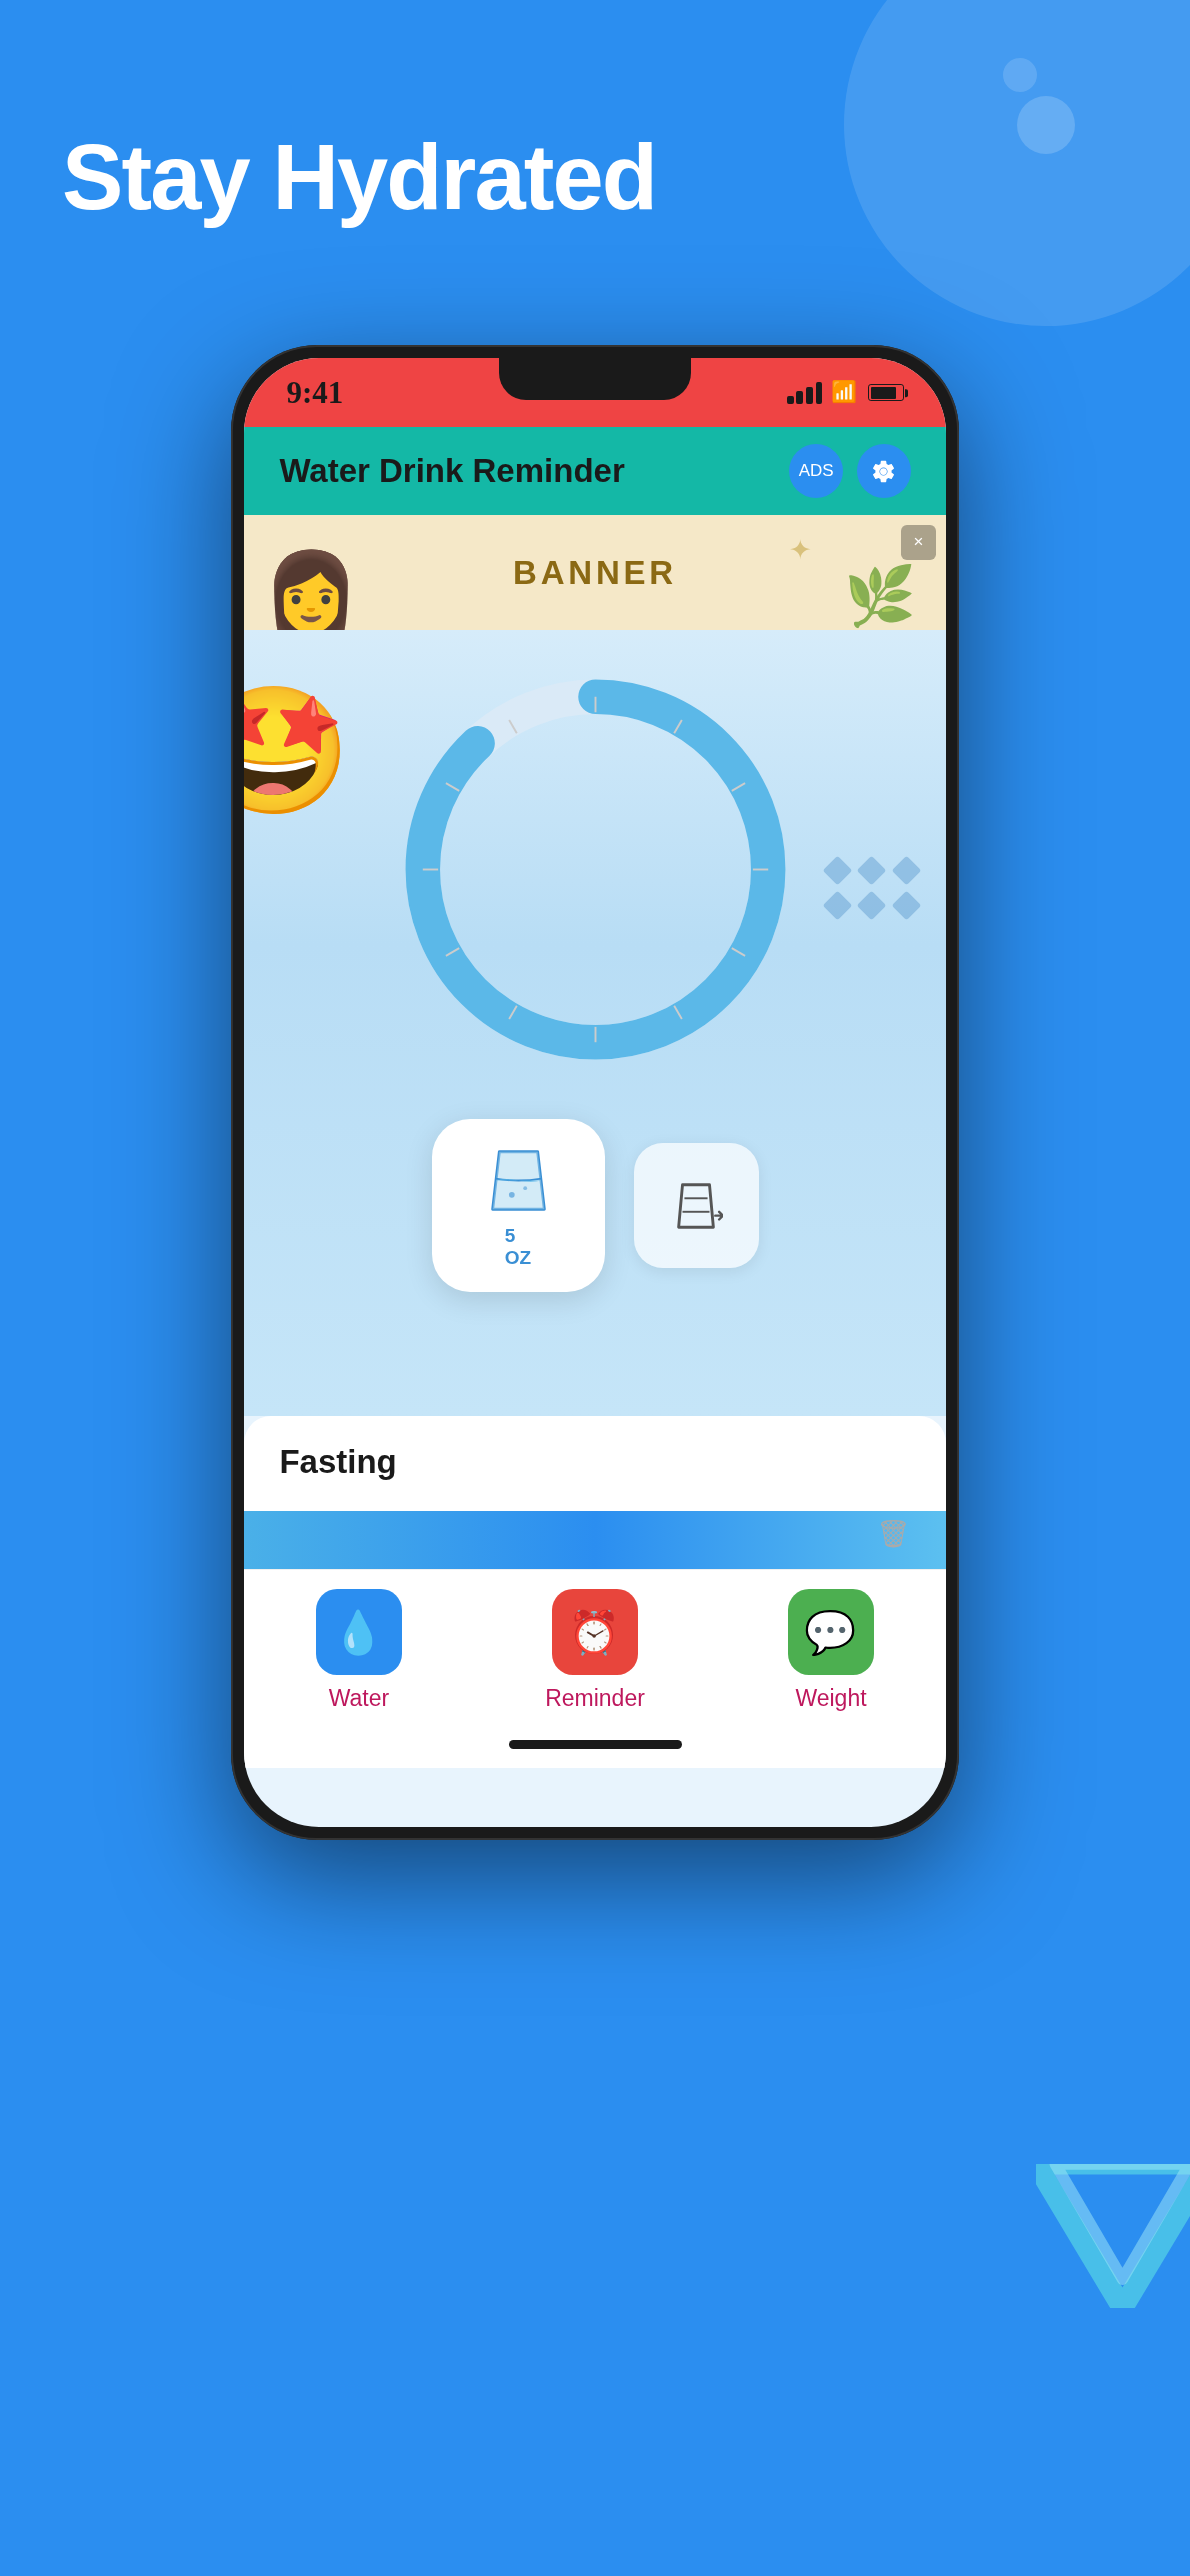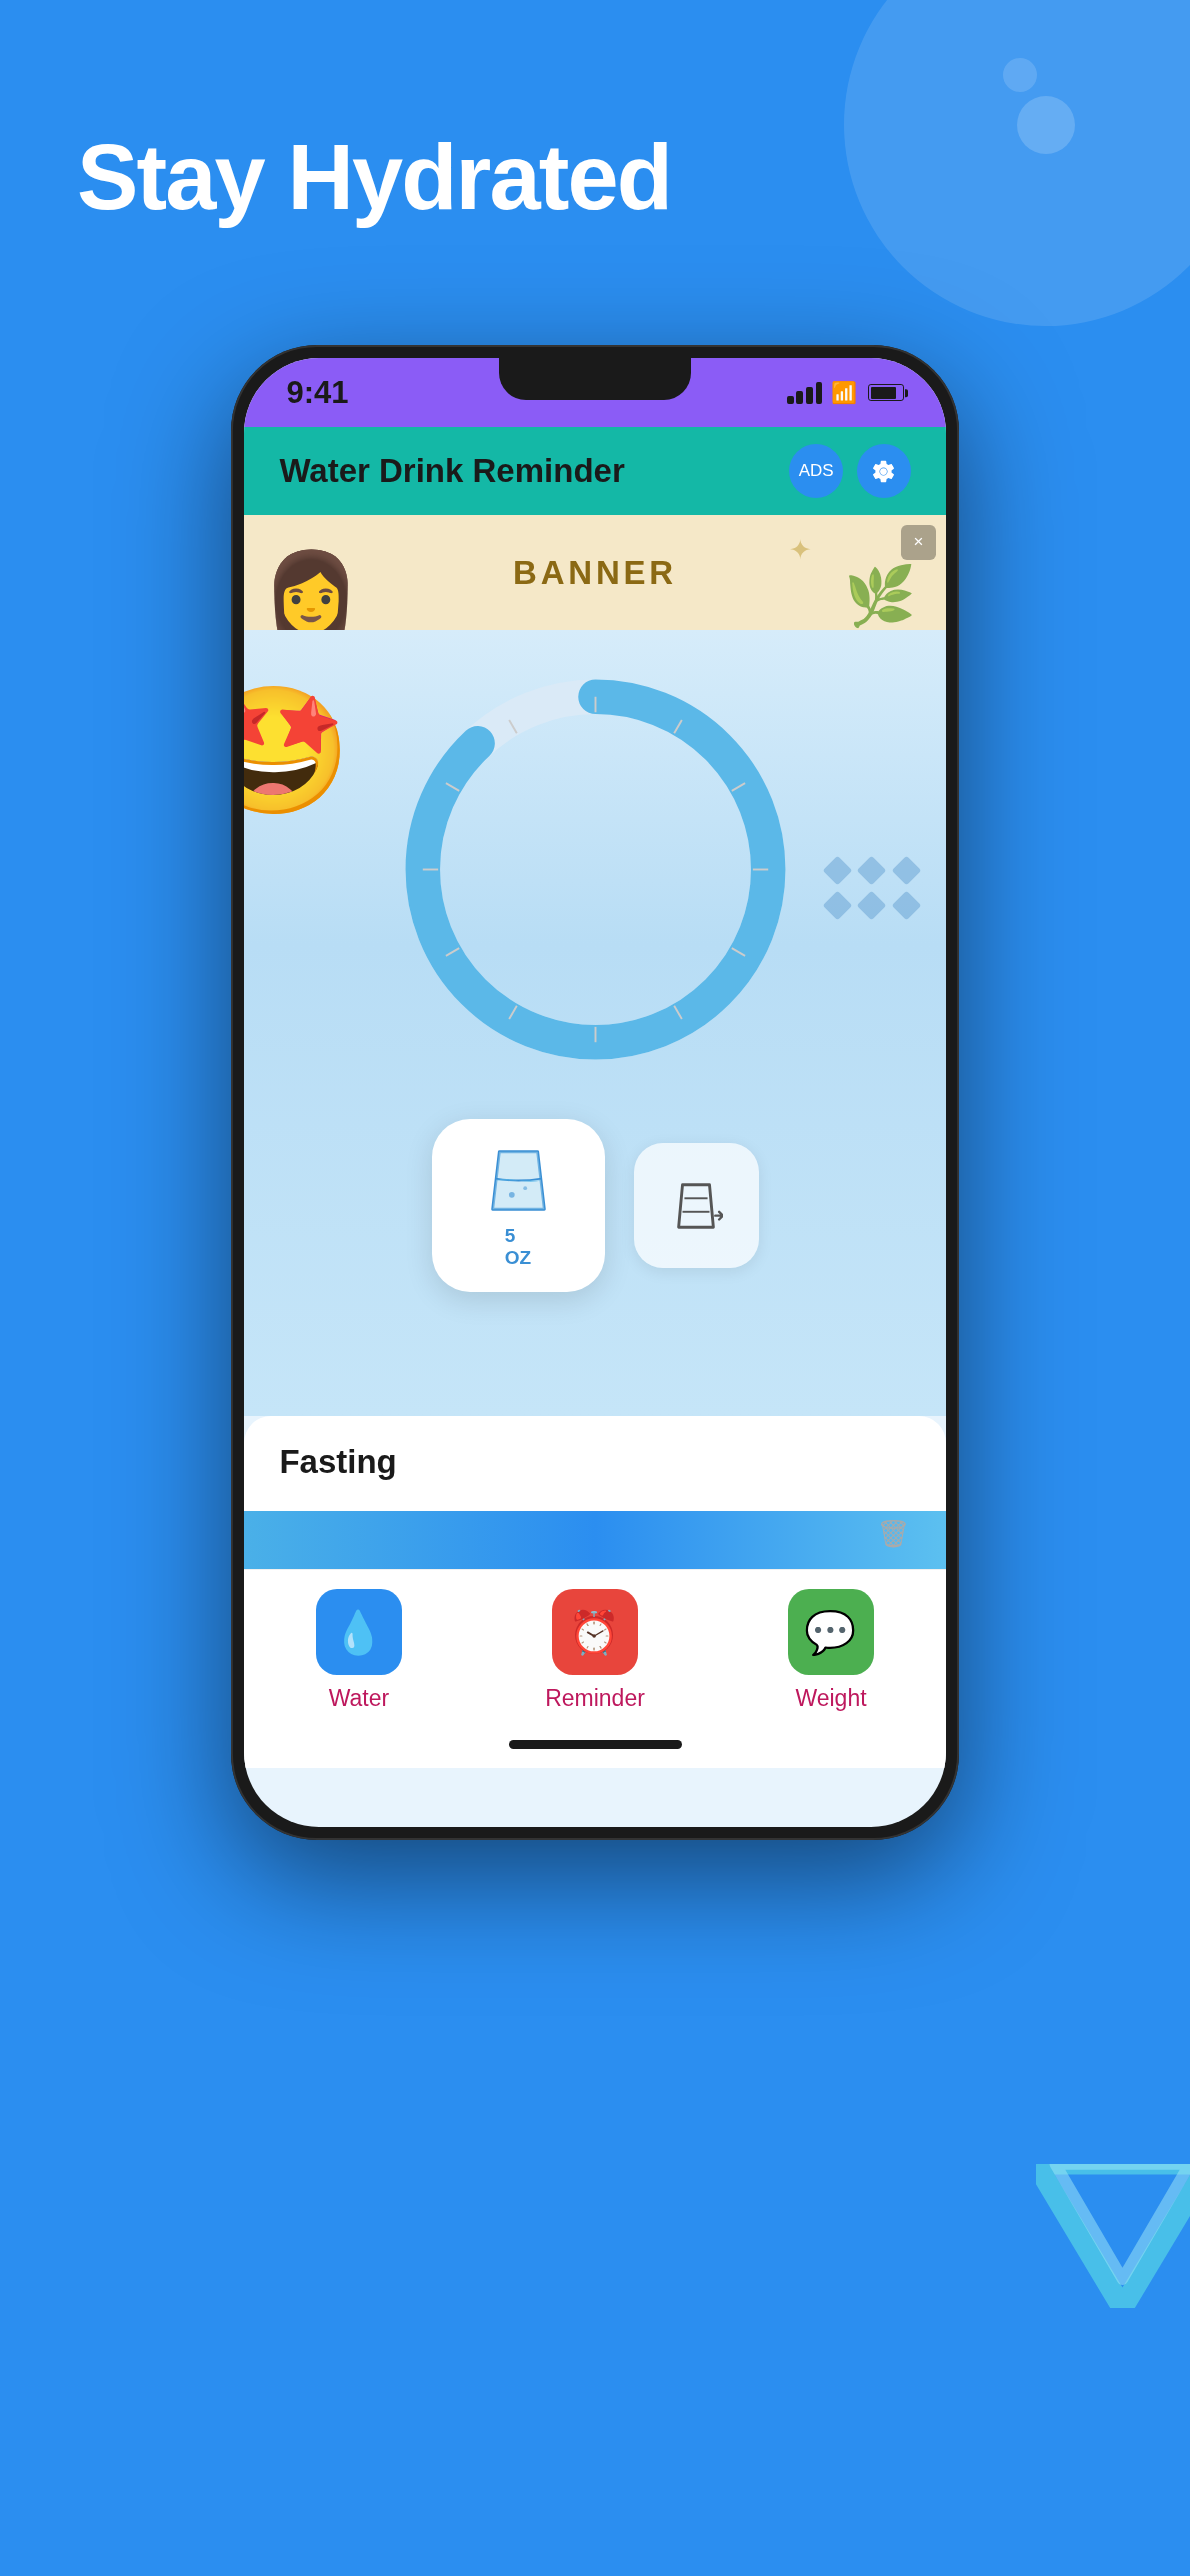--- a/index.html
+++ b/index.html
@@ -39,21 +39,21 @@
       width: 34px;
       height: 34px;
       border-radius: 50%;
       background: rgba(255,255,255,0.15);
     }
 
     
     .page-title {
       position: absolute;
       top: 125px;
-      left: 77px;
+      left: 62px;
       color: white;
       font-size: 92px;
       font-weight: 800;
       letter-spacing: -1.9px;
     }
 
     
     .phone-wrapper {
       position: absolute;
       top: 345px;
@@ -77,27 +77,28 @@
       width: 100%;
       height: 100%;
       background: #e8f4fd;
       border-radius: 75px;
       overflow: hidden;
       position: relative;
     }
 
     
     .status-bar {
-      background: #8b5cf6;
+      background: #ef4444;
       height: 69px;
       display: flex;
       align-items: center;
       justify-content: space-between;
       padding: 0 42px;
       border-radius: 75px 75px 0 0;
+      font-family: Liberation Serif, serif;
     }
 
     .status-time {
       font-size: 31px;
       font-weight: 700;
       color: #1a1a1a;
     }
 
     .status-icons {
       display: flex;

